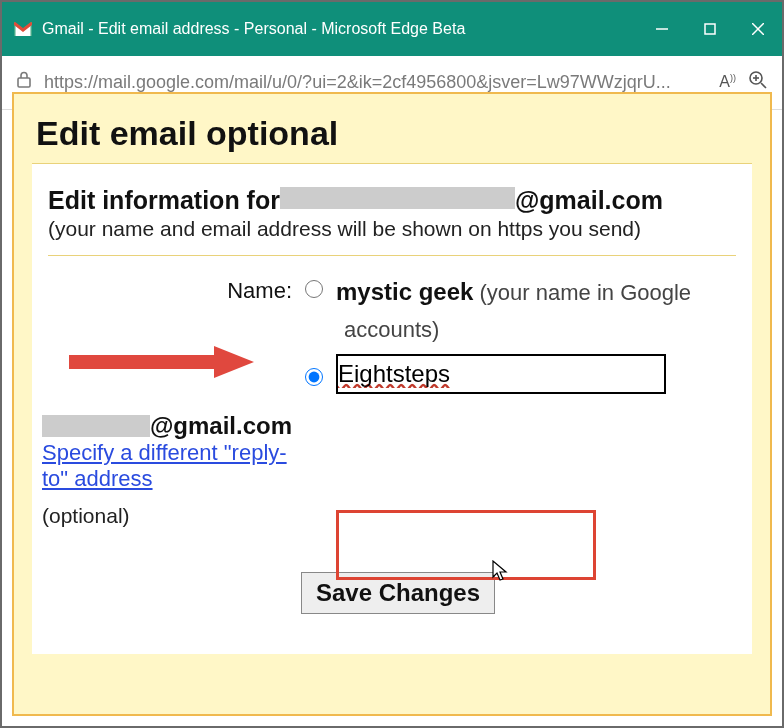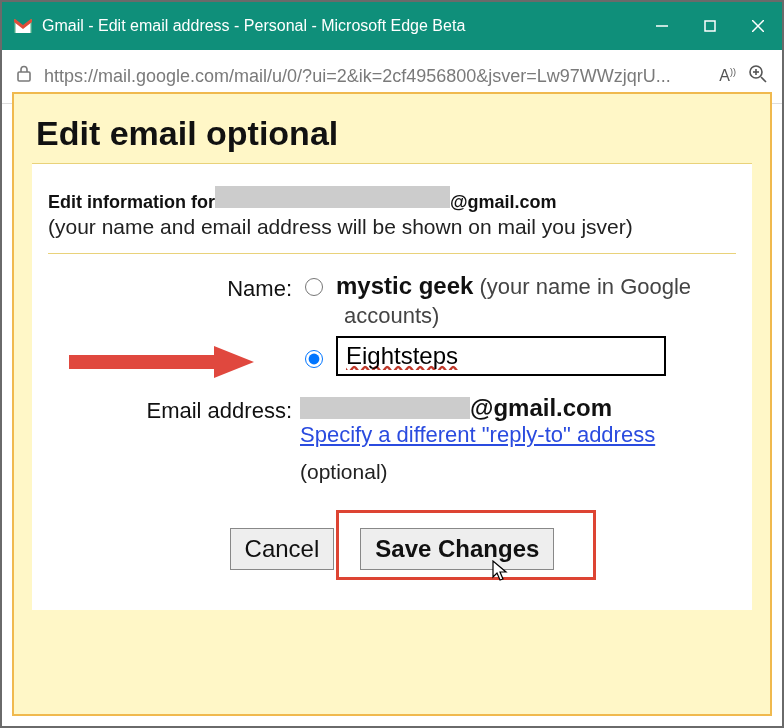--- a/index.html
+++ b/index.html
@@ -11,21 +11,21 @@
   }
   .outer-frame {
     width: 784px;
     height: 728px;
     border: 2px solid #6a6a6a;
     background: #fff;
     position: relative;
   }
   
   .titlebar {
-    height: 48px;
+    height: 54px;
     background: #0f8f7a;
     display: flex;
     align-items: center;
     color: #fff;
     font-size: 16px;
   }
   .titlebar .favicon {
     width: 20px; height: 20px;
     margin: 0 8px 0 12px;
     display: flex;
@@ -76,21 +76,21 @@
     font-weight: bold;
     color: #111;
     margin: 4px 0 10px 4px;
   }
   .inner-panel {
     background: #fff;
     border-top: 1px solid #e9d27a;
     padding: 16px 10px 40px 10px;
   }
   .info-for {
-    font-size: 18px;
+    font-size: 25px;
     font-weight: bold;
     color: #111;
     margin: 6px 0 0 6px;
     display: flex;
     align-items: baseline;
     gap: 0;
     flex-wrap: wrap;
   }
   .redacted {
     display: inline-block;
@@ -133,27 +133,27 @@
     display: flex;
     align-items: flex-start;
     gap: 10px;
   }
   .radio {
     margin-top: 6px;
     width: 18px;
     height: 18px;
     flex-shrink: 0;
   }
-  .opt1-text { font-size: 24px; line-height: 28px; }
+  .opt1-text { font-size: 24px; line-height: 36px; }
   .opt1-text .bold { font-weight: bold; }
   .opt1-text .gray { color: #444; font-weight: normal; font-size: 22px; }
 
   .name-input {
     font-size: 24px;
-    padding: 4px 8px;
+    padding: 4px 0;
     width: 330px;
     border: 2px solid #000;
     font-family: Arial, Helvetica, sans-serif;
     background: #fff;
     text-decoration: underline wavy #c0392b;
     text-decoration-skip-ink: none;
   }
 
   .email-line {
     font-size: 24px;
@@ -273,21 +273,21 @@
 
   <div class="content">
     <div class="page-title">Edit email optional</div>
 
     <div class="inner-panel">
       <div class="info-for">
         <span>Edit information for</span>
         <span class="redacted"></span>
         <span>@gmail.com</span>
       </div>
-      <div class="sub-note">(your name and email address will be shown on mail you jsver)</div>
+      <div class="sub-note">(your name and email address will be shown on https you send)</div>
       <div class="div-line"></div>
 
       <div class="form-grid">
 
         <div class="form-label">Name:</div>
         <div class="radio-row">
           <input type="radio" name="nameopt" class="radio" style="">
           <div class="opt1-text">
             <span class="bold">mystic geek</span><span class="gray"> (your name in Google</span><br>
             <span class="gray" style="margin-left:8px;">accounts)</span>
@@ -296,33 +296,31 @@
 
         <div></div>
         <div class="radio-row" style="align-items:center;">
           <input type="radio" name="nameopt" class="radio" checked="" style="">
           <input type="text" class="name-input" value="Eightsteps" style="">
         </div>
 
         <div></div>
           <div style="height:6px;"></div>
 
-        <div class="form-label">Email address:</div>
         <div>
           <div class="email-line">
             <span class="redacted-sm"></span>
             <span>@gmail.com</span>
           </div>
           <div><a href="#" class="reply-link">Specify a different "reply-to" address</a></div>
           <div class="optional-note">(optional)</div>
         </div>
       </div>
 
       <div class="button-row">
-        <button class="btn">Cancel</button>
         <button class="btn save">Save Changes</button>
       </div>
     </div>
   </div>
 
   <svg class="arrow" height="40" viewBox="0 0 190 40">
     <line x1="5" y1="20" x2="150" y2="20" stroke="#e0483e" stroke-width="14"></line>
     <polygon points="150,4 190,20 150,36" fill="#e0483e"></polygon>
   </svg>
 

